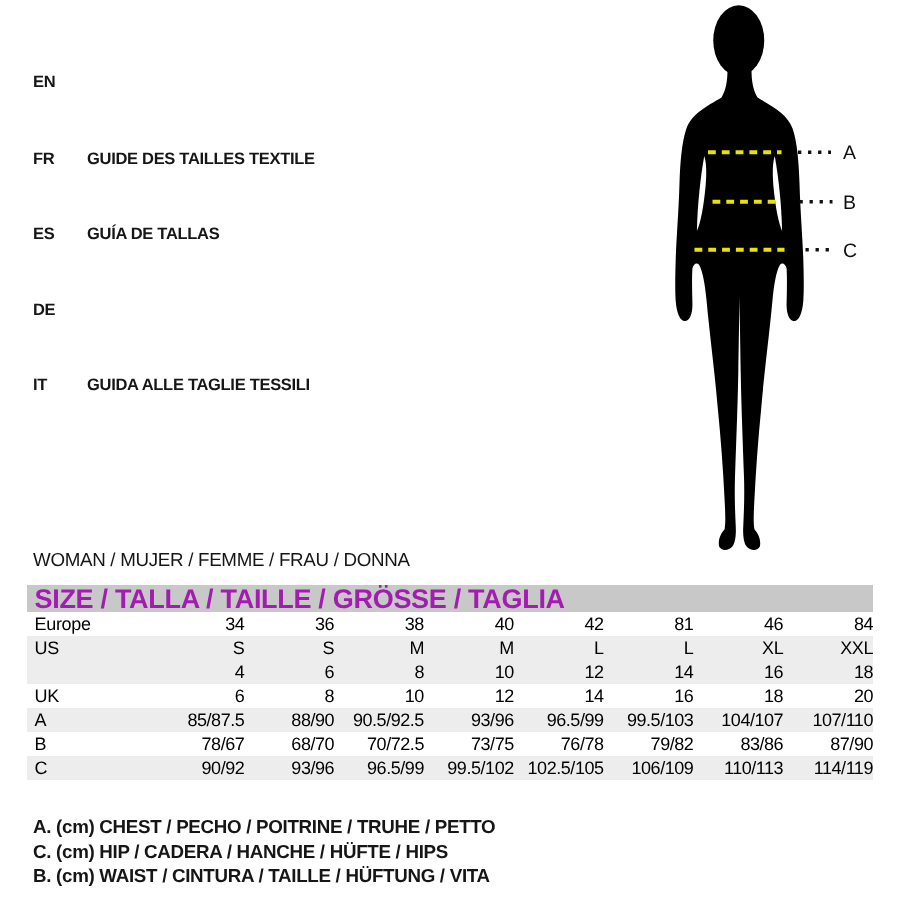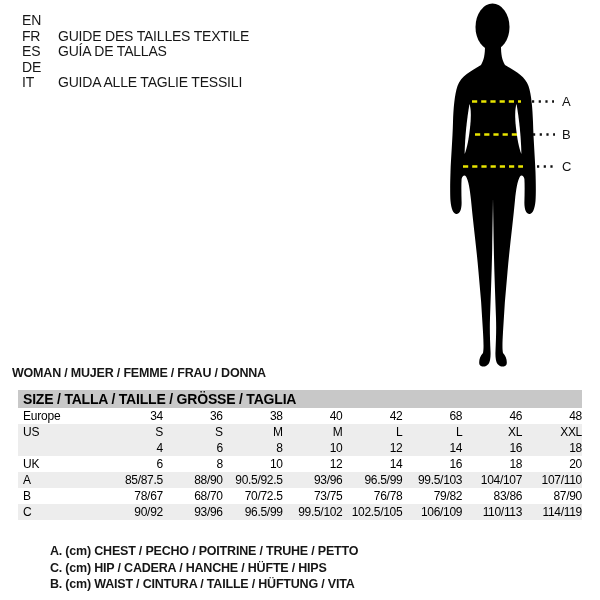--- a/index.html
+++ b/index.html
@@ -4,40 +4,40 @@
 <style>
   html,body{margin:0;padding:0;}
   body{
     width:600px;height:600px;position:relative;overflow:hidden;
     background:#ffffff;
     font-family:"Liberation Sans","DejaVu Sans",sans-serif;
     color:#161616;
   }
   
   .lang-block{position:absolute;left:22px;top:13px;}
-  .lang-row{display:flex;line-height:15.6px;font-size:14px;font-weight:normal;letter-spacing:-0.2px;}
+  .lang-row{display:flex;line-height:15.6px;font-size:11px;font-weight:bold;letter-spacing:-0.2px;margin-top:35px;}
   .lang-code{width:36px;flex:0 0 36px;}
   .lang-text{white-space:nowrap;}
   
   .figure-svg{position:absolute;left:440px;top:0;width:160px;height:372px;}
   .measure-label{font-family:"Liberation Sans","DejaVu Sans",sans-serif;font-size:13px;fill:#111;}
   
-  .woman-title{position:absolute;left:12px;top:366px;font-size:12.5px;font-weight:bold;letter-spacing:-0.2px;}
+  .woman-title{position:absolute;left:22px;top:366px;font-size:12.5px;font-weight:normal;letter-spacing:-0.2px;}
   
   .size-table{position:absolute;left:18px;top:390px;width:564px;}
   .thead{
     height:18px;line-height:18px;background:var(--header-bg,#c8c8c8);
-    padding-left:5px;font-size:14px;font-weight:bold;color:#000000;letter-spacing:-0.2px;
+    padding-left:5px;font-size:18px;font-weight:bold;color:#a21caf;letter-spacing:-0.2px;
   }
   .trow{display:flex;height:16px;line-height:16px;font-size:12px;color:#000000;}
   .trow.shaded{background:var(--alt-row-bg,#ededed);}
   .tlabel{flex:0 0 80px;padding-left:5px;text-align:left;letter-spacing:-0.2px;}
   .tcell{flex:1 1 0;text-align:right;letter-spacing:-0.3px;}
   
-  .legend-block{position:absolute;left:22px;top:543px;margin-left:28px;}
+  .legend-block{position:absolute;left:22px;top:543px;}
   .legend-row{font-size:12.5px;font-weight:bold;line-height:16.6px;letter-spacing:-0.2px;white-space:nowrap;}
 </style>
 </head>
 <body>
 
 <div class="lang-block">
   <div class="lang-row">
     <span class="lang-code">EN</span>
   </div>
   <div class="lang-row">
@@ -124,23 +124,23 @@
 <div class="size-table">
   <div class="thead">SIZE / TALLA / TAILLE / GRÖSSE / TAGLIA</div>
 
   <div class="trow">
     <div class="tlabel">Europe</div>
     <div class="tcell">34</div>
     <div class="tcell">36</div>
     <div class="tcell">38</div>
     <div class="tcell">40</div>
     <div class="tcell">42</div>
-    <div class="tcell">68</div>
+    <div class="tcell">81</div>
     <div class="tcell">46</div>
-    <div class="tcell">48</div>
+    <div class="tcell">84</div>
   </div>
 
   <div class="trow shaded">
     <div class="tlabel">US</div>
     <div class="tcell">S</div>
     <div class="tcell">S</div>
     <div class="tcell">M</div>
     <div class="tcell">M</div>
     <div class="tcell">L</div>
     <div class="tcell">L</div>

